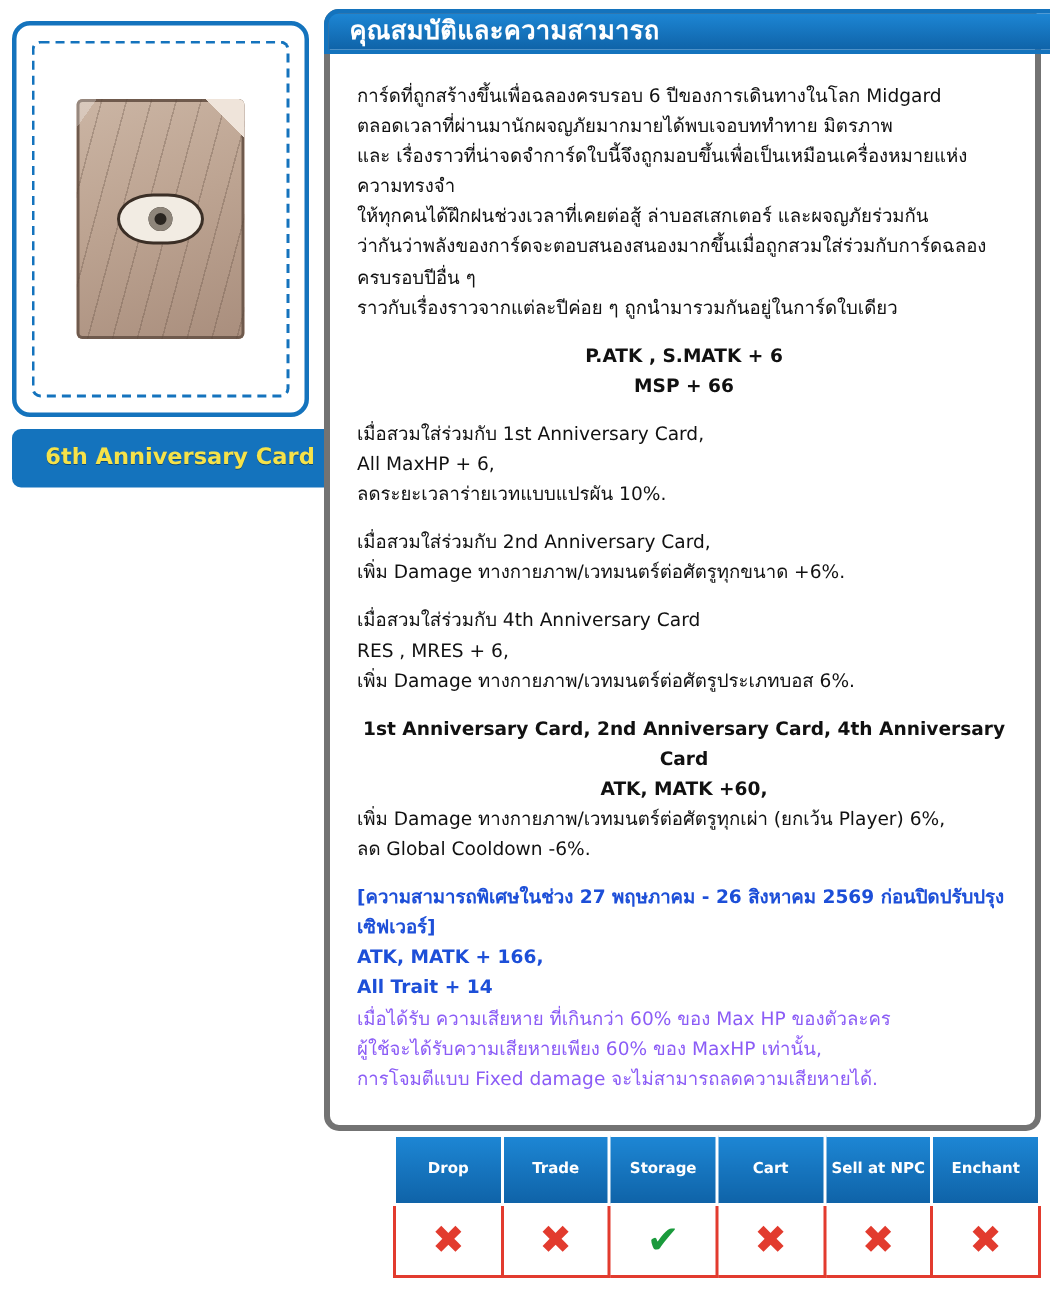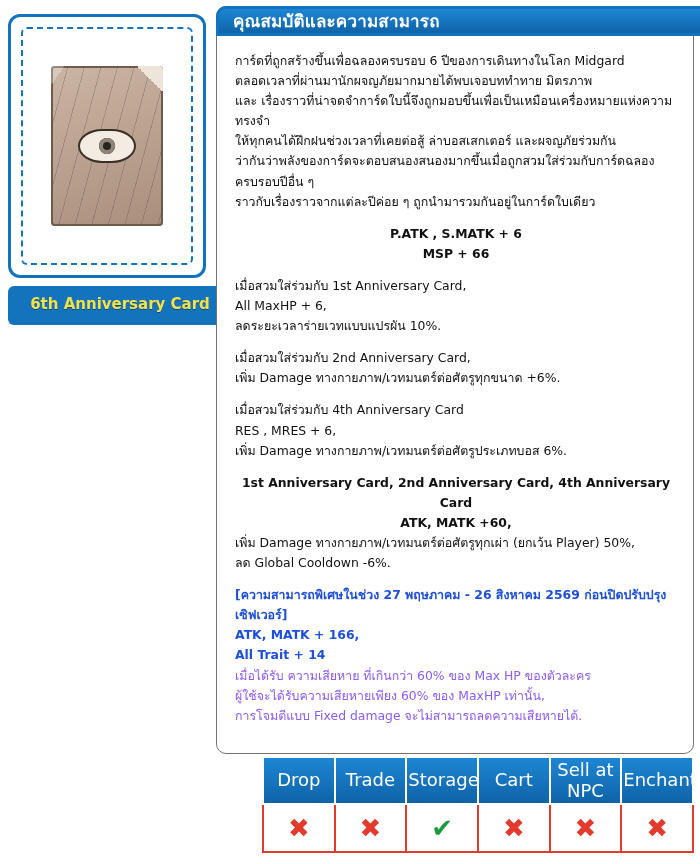--- a/index.html
+++ b/index.html
@@ -66,21 +66,21 @@
     padding:9px 4px 11px;
     line-height:1.25;
     box-sizing:border-box;
     text-shadow:0 1px 0 #0a4a7c;
   }
 
   
   .right-panel{
     position:absolute;left:216px;top:6px;width:478px;height:748px;
     background:#ffffff;
-    border:1px solid #737373;
+    border:4px solid #737373;
     border-radius:10px;
     box-sizing:border-box;
   }
   .panel-header{
     position:absolute;left:216px;top:6px;width:562px;height:30px;
     background:linear-gradient(to bottom,#1d86d4 0%,#0f63a8 100%);
     border:3px solid #1473bd;
     border-radius:10px 10px 0 0;
     box-sizing:border-box;
     color:#ffffff;
@@ -107,22 +107,22 @@
 
   
   .bottom-table{
     position:absolute;left:262px;top:756px;width:432px;
     border-collapse:collapse;
     table-layout:fixed;
   }
   .bottom-table th{
     background:linear-gradient(to bottom,#1d86d4 0%,#0f63a8 100%);
     color:#ffffff;
-    font-size:18px;
-    font-weight:normal;
+    font-size:10px;
+    font-weight:bold;
     border:2px solid #ffffff;
     height:40px;
     line-height:1.15;
     padding:2px 1px;
   }
   .bottom-table td{
     border:2px solid #e23b2e;
     height:44px;
     text-align:center;
     vertical-align:middle;
@@ -179,21 +179,21 @@
 
     <div class="blk">
       <div>เมื่อสวมใส่ร่วมกับ 4th Anniversary Card</div>
       <div>RES , MRES + 6,</div>
       <div>เพิ่ม Damage ทางกายภาพ/เวทมนตร์ต่อศัตรูประเภทบอส 6%.</div>
     </div>
 
     <div class="blk">
       <div class="bold">1st Anniversary Card, 2nd Anniversary Card, 4th Anniversary Card</div>
       <div class="bold">ATK, MATK +60,</div>
-      <div>เพิ่ม Damage ทางกายภาพ/เวทมนตร์ต่อศัตรูทุกเผ่า (ยกเว้น Player) 50%,</div>
+      <div>เพิ่ม Damage ทางกายภาพ/เวทมนตร์ต่อศัตรูทุกเผ่า (ยกเว้น Player) 6%,</div>
       <div>ลด Global Cooldown -6%.</div>
     </div>
 
     <div class="blk">
       <div class="blue">[ความสามารถพิเศษในช่วง 27 พฤษภาคม - 26 สิงหาคม 2569 ก่อนปิดปรับปรุงเซิฟเวอร์]</div>
       <div class="blue">ATK, MATK + 166,</div>
       <div class="blue">All Trait + 14</div>
       <div class="green">เมื่อได้รับ ความเสียหาย ที่เกินกว่า 60% ของ Max HP ของตัวละคร</div>
       <div class="green">ผู้ใช้จะได้รับความเสียหายเพียง 60% ของ MaxHP เท่านั้น,</div>
       <div class="green">การโจมตีแบบ Fixed damage จะไม่สามารถลดความเสียหายได้.</div>

